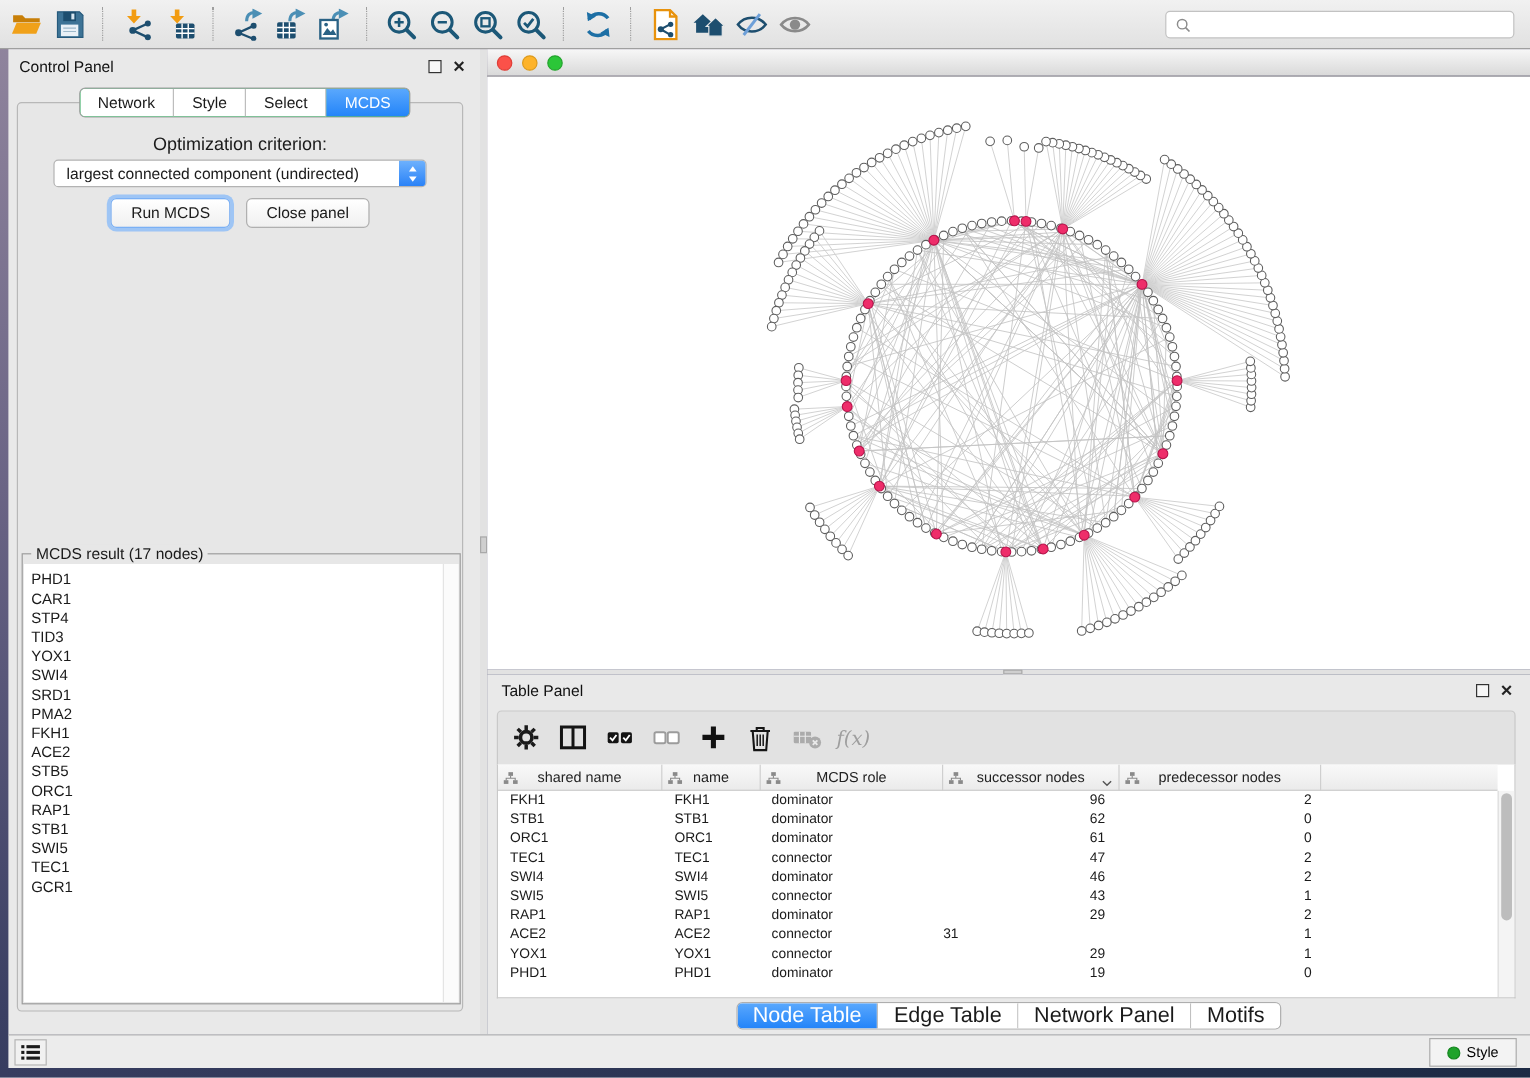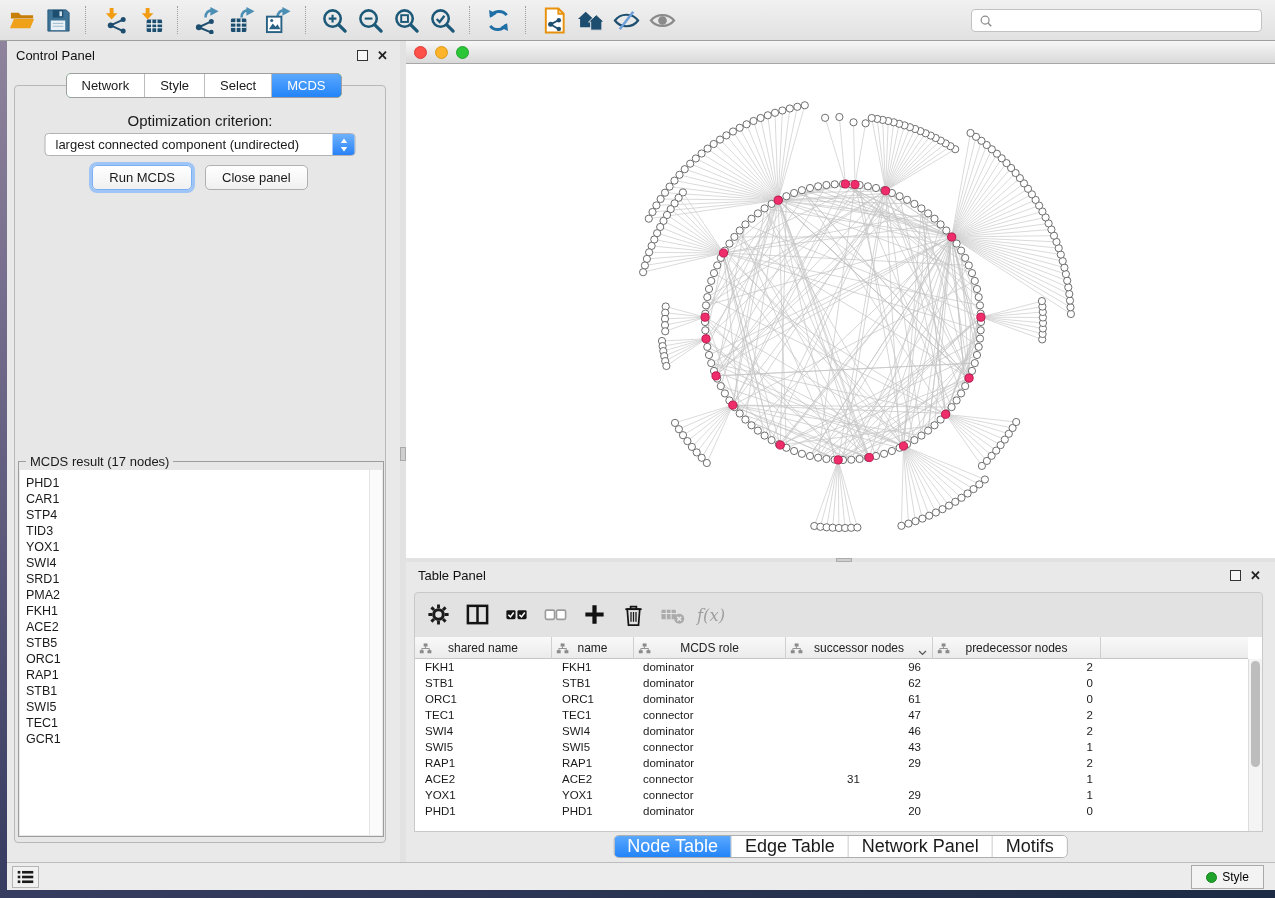--- a/index.html
+++ b/index.html
@@ -1153,35 +1153,35 @@
           <div class="td" style="width:137px;padding-left:10px">RAP1</div>
           <div class="td" style="width:82px;padding-left:10px">RAP1</div>
           <div class="td" style="width:152px;padding-left:9px">dominator</div>
           <div class="td" style="width:147px;text-align:right;padding-right:12px">29</div>
           <div class="td" style="width:168px;text-align:right;padding-right:8px">2</div>
         </div>
         <div class="trow">
           <div class="td" style="width:137px;padding-left:10px">ACE2</div>
           <div class="td" style="width:82px;padding-left:10px">ACE2</div>
           <div class="td" style="width:152px;padding-left:9px">connector</div>
-          <div class="td" style="width:147px;text-align:center;padding-right:12px">31</div>
+          <div class="td" style="width:147px;text-align:left;padding-right:12px">31</div>
           <div class="td" style="width:168px;text-align:right;padding-right:8px">1</div>
         </div>
         <div class="trow">
           <div class="td" style="width:137px;padding-left:10px">YOX1</div>
           <div class="td" style="width:82px;padding-left:10px">YOX1</div>
           <div class="td" style="width:152px;padding-left:9px">connector</div>
           <div class="td" style="width:147px;text-align:right;padding-right:12px">29</div>
           <div class="td" style="width:168px;text-align:right;padding-right:8px">1</div>
         </div>
         <div class="trow">
           <div class="td" style="width:137px;padding-left:10px">PHD1</div>
           <div class="td" style="width:82px;padding-left:10px">PHD1</div>
           <div class="td" style="width:152px;padding-left:9px">dominator</div>
-          <div class="td" style="width:147px;text-align:right;padding-right:12px">20</div>
+          <div class="td" style="width:147px;text-align:right;padding-right:12px">19</div>
           <div class="td" style="width:168px;text-align:right;padding-right:8px">0</div>
         </div>
       </div>
     <div id="tscroll">
         <div id="tthumb"></div>
       </div>
   </div>
   <div id="ttabs">
       <div class="seg active">Node Table</div>
       <div class="seg">Edge Table</div>

